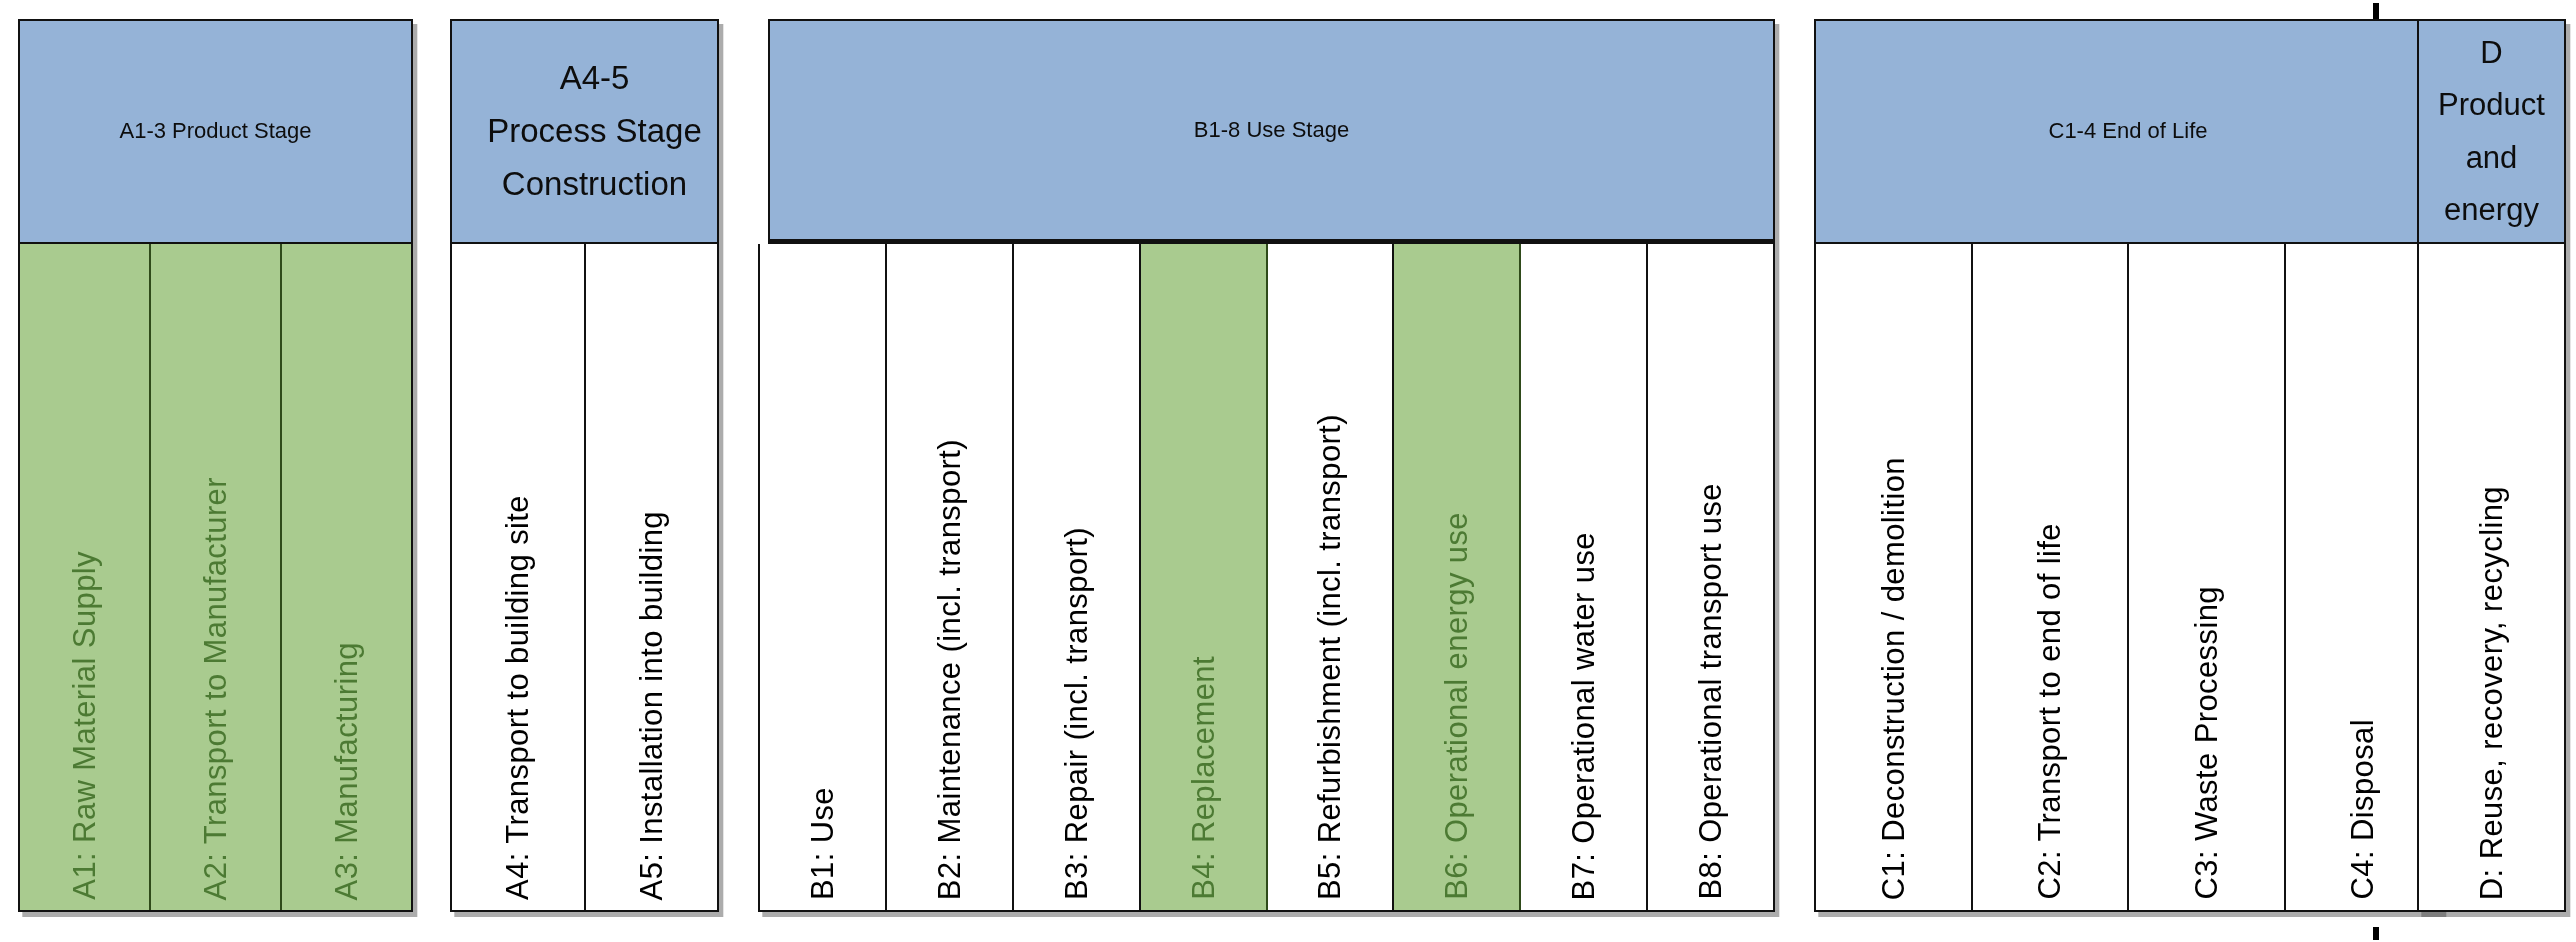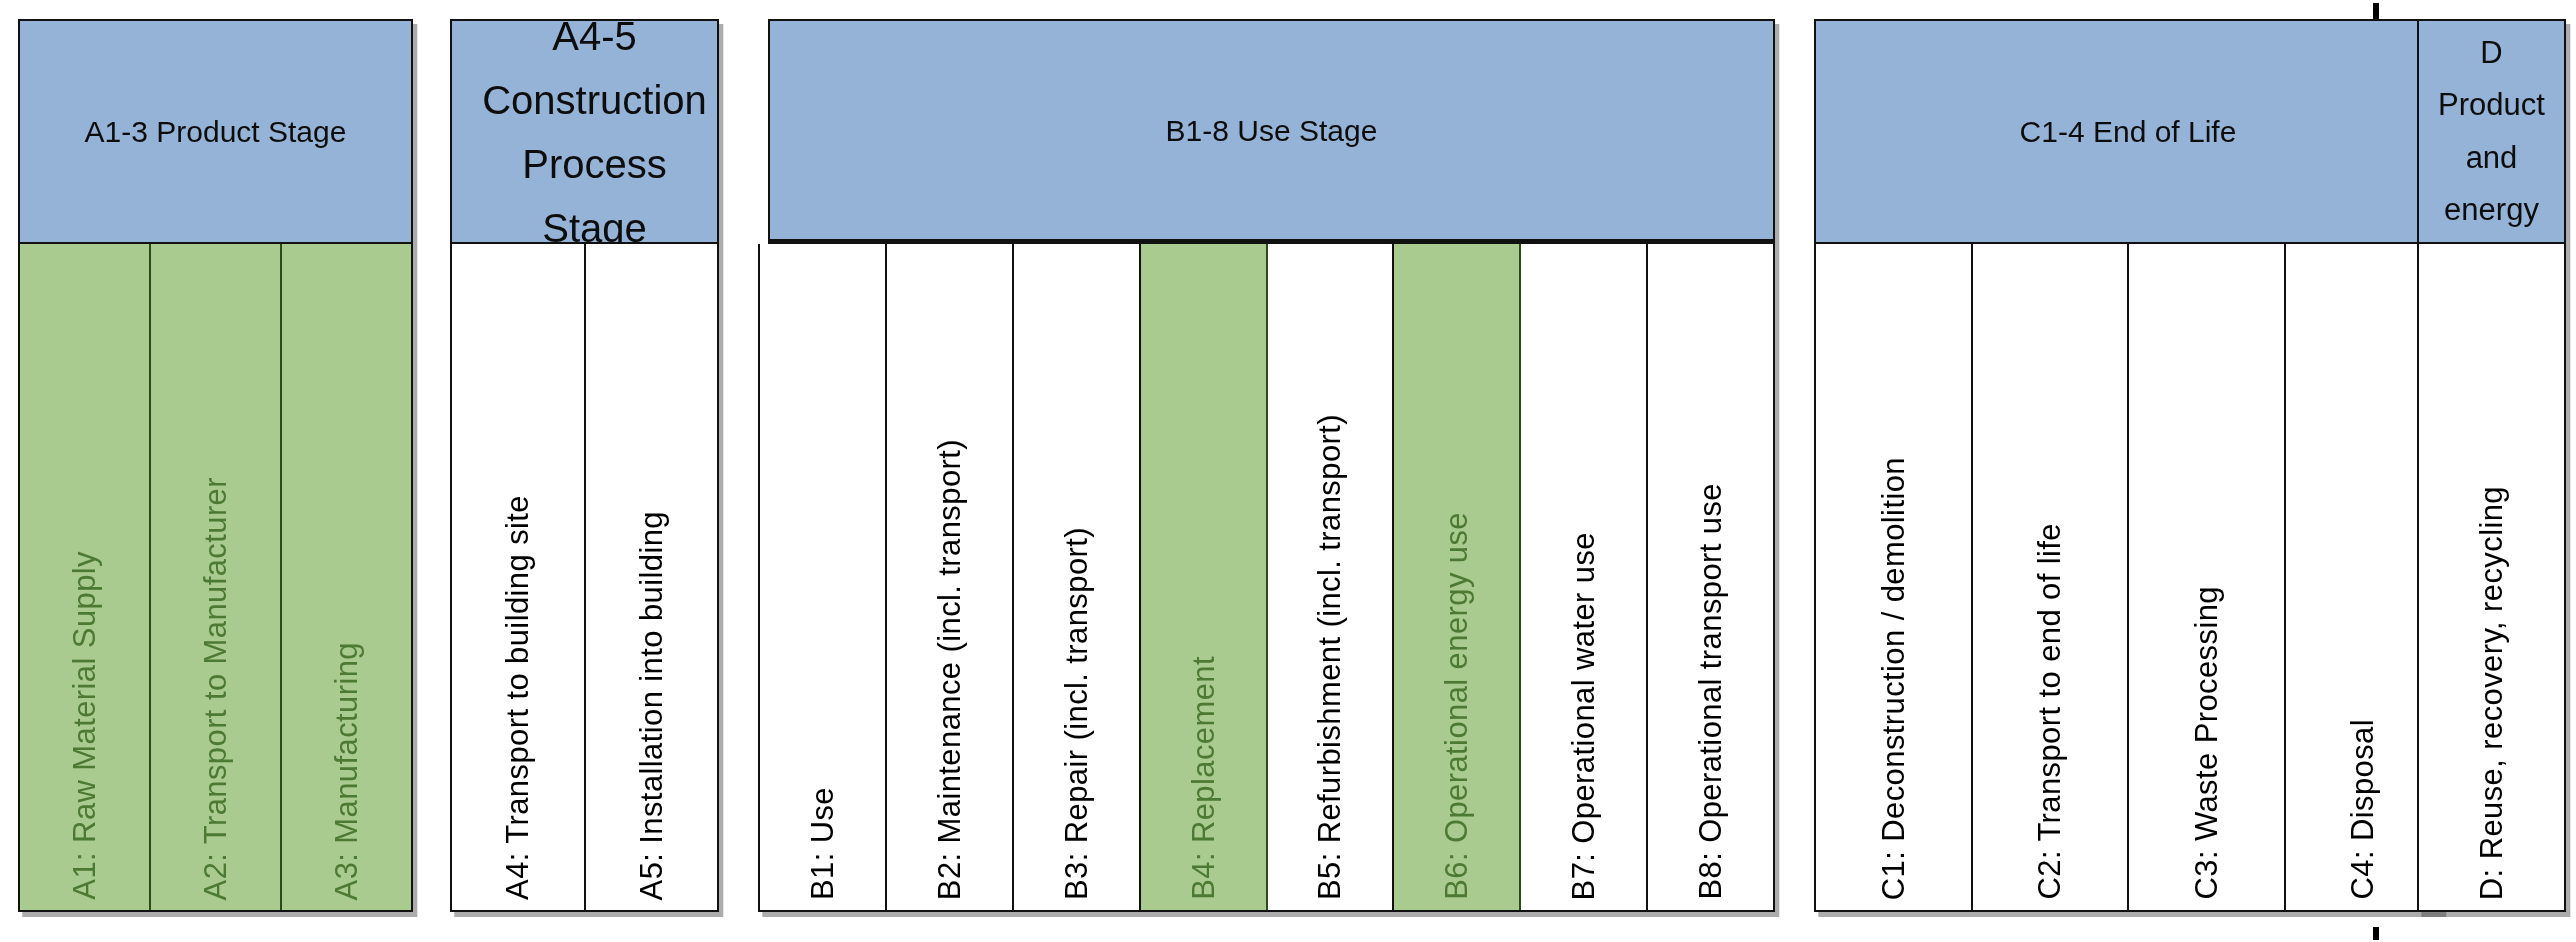--- a/index.html
+++ b/index.html
@@ -6,24 +6,24 @@
   body{
     width:2576px;height:942px;position:relative;background:#ffffff;
     font-family:"Liberation Sans", sans-serif;
     -webkit-font-smoothing:antialiased;
   }
   .canvas{position:absolute;inset:0;}
   .sec{position:absolute;top:19px;box-shadow:4.3px 5px 0 rgba(70,70,70,.45);}
   .hdr{
     box-sizing:border-box;height:225px;background:var(--header-bg,#95b3d7);
     border:2.8px solid #111;display:flex;flex-direction:column;justify-content:center;
-    align-items:center;text-align:center;font-size:30px;color:#0d0d0d;line-height:1.3;
+    align-items:center;text-align:center;font-size:22px;color:#0d0d0d;line-height:1.3;
   }
   .sec-2 .hdr{border-bottom-width:5px;margin-left:10px;}
-  .sec-1 .hdr{font-size:40px;line-height:1.6;padding-left:20px;}
+  .sec-1 .hdr{font-size:33px;line-height:1.6;padding-left:20px;}
   .sec-4 .hdr{font-size:31px;line-height:1.68;}
   .row{
     box-sizing:border-box;display:flex;height:668px;background:#ffffff;
     border:2.8px solid #111;border-top:none;
   }
   .cell{
     flex:1 1 0;box-sizing:border-box;position:relative;display:flex;flex-direction:column;
     justify-content:flex-end;align-items:center;padding-bottom:10px;overflow:hidden;
     background:#ffffff;color:#000;
   }
@@ -57,22 +57,22 @@
           <span class="vtext">A2: Transport to Manufacturer</span>
         </div>
         <div class="cell hl">
           <span class="vtext">A3: Manufacturing</span>
         </div>
       </div>
     </section>
     <section class="sec sec-1" style="left: 450px; width: 269px;">
       <div class="hdr">
         <div class="hdr-line">A4-5</div>
+        <div class="hdr-line">Process Stage</div>
         <div class="hdr-line">Construction</div>
-        <div class="hdr-line">Process Stage</div>
       </div>
       <div class="row">
         <div class="cell">
           <span class="vtext">A4: Transport to building site</span>
         </div>
         <div class="cell">
           <span class="vtext">A5: Installation into building</span>
         </div>
       </div>
     </section>

